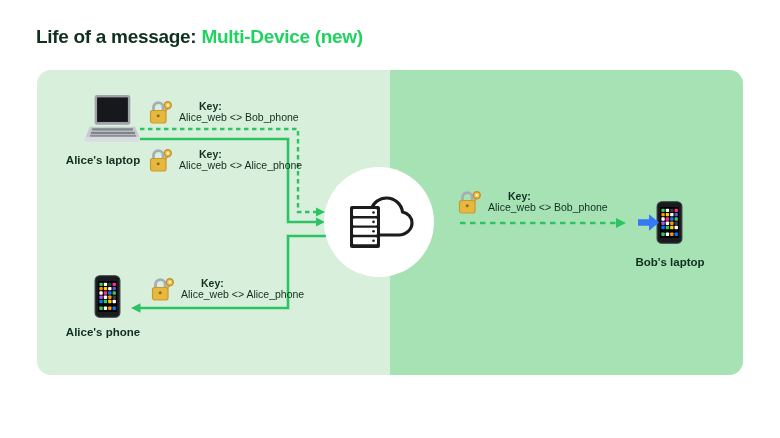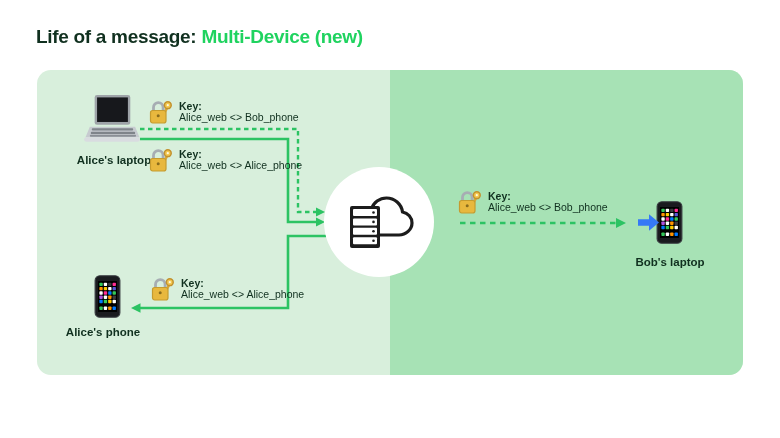--- a/index.html
+++ b/index.html
@@ -34,34 +34,34 @@
     border-radius:50%; background:#ffffff;
   }
   .server-icon { position:absolute; left:22px; top:26px; }
 
   .device { position:absolute; }
   .device-label {
     position:absolute; font-size:11.5px; font-weight:bold; text-align:center;
     color:var(--text-dark,#10301f); white-space:nowrap;
   }
   .laptop-icon    { left:46px;  top:25px; }
-  .laptop-label   { left:16px;   top:84px;  width:122px; }
+  .laptop-label   { left:5px;   top:84px;  width:122px; }
   .alice-phone-icon { left:57px;  top:205px; }
   .alice-phone-label{ left:3px;   top:256px; width:126px; }
   .bob-phone-icon { left:619px; top:131px; }
   .bob-phone-label{ left:571px; top:186px; width:124px; }
   .blue-arrow     { position:absolute; left:600px; top:143px; }
 
   .key-block { position:absolute; display:flex; align-items:flex-start; gap:6px; }
   .kb1 { left:112px; top:29px; }
   .kb2 { left:112px; top:77px; }
   .kb3 { left:114px; top:206px; }
   .kb4 { left:421px; top:119px; }
   .key-texts { padding-top:1px; }
-  .key-title { font-size:10.5px; font-weight:bold; line-height:12px; color:var(--text-dark,#10301f); }
+  .key-title { font-size:10.5px; font-weight:bold; line-height:12px; color:var(--text-dark,#10301f);margin-left:20px; }
   .key-pair  { font-size:10.5px; line-height:11.5px; color:var(--text-dark,#10301f); white-space:nowrap;text-align:right; }
 
   .legend { position:absolute; left:36px; top:389px; display:flex; align-items:center; gap:8px; }
   .legend-label { font-size:11px; color:var(--text-dark,#10301f); }
 </style>
 </head>
 <body>
 
 <div class="page">
 

